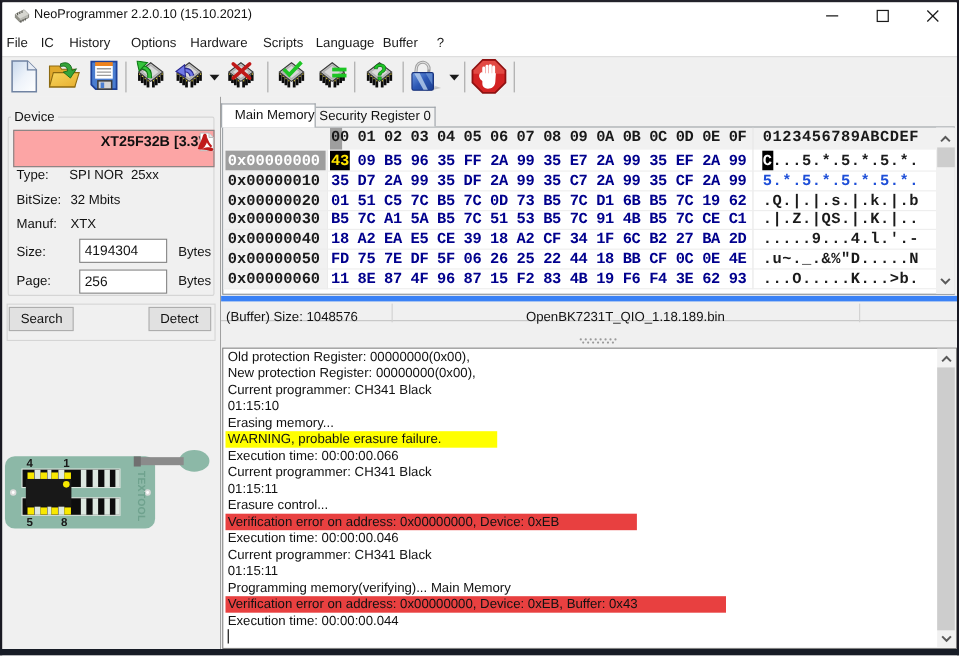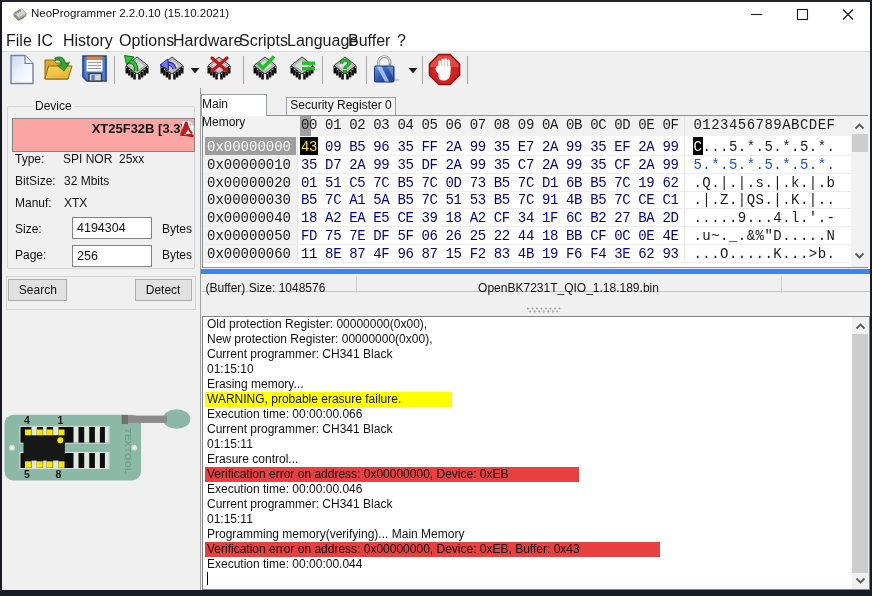--- a/index.html
+++ b/index.html
@@ -1,25 +1,25 @@
 <!DOCTYPE html>
 <html><head><meta charset="utf-8"><style>
 html,body{margin:0;padding:0}
 body{width:872px;height:596px;position:relative;background:#fff;font-family:"Liberation Sans",sans-serif;overflow:hidden;font-size:12px;color:#111}
 .abs{position:absolute}
-.mono{font-family:"Liberation Mono",monospace;font-weight:normal;white-space:pre}
+.mono{font-family:"Liberation Mono",monospace;font-weight:bold;white-space:pre}
 
 #frame{position:absolute;left:0;top:0;width:872px;height:596px;border-left:2px solid #191922;border-right:2px solid #191922;border-top:2px solid #23232b;box-sizing:border-box;pointer-events:none;z-index:50}
 #botband{position:absolute;left:0;top:590px;width:872px;height:6px;background:#171c26;z-index:50}
 
 #title{position:absolute;left:2px;top:2px;width:868px;height:28px;background:#fff}
 #menubar{position:absolute;left:2px;top:30px;width:868px;height:21px;background:#fff}
 #toolbar{position:absolute;left:2px;top:51px;width:868px;height:37px;background:#f0f0f0;border-top:1px solid #dcdcdc;box-sizing:border-box}
 #main{position:absolute;left:2px;top:88px;width:868px;height:502px;background:#f0f0f0}
-.menuitem{position:absolute;top:2px;font-size:16px;color:#1a1a1a}
+.menuitem{position:absolute;top:2px;font-size:12px;color:#1a1a1a}
 .sep{position:absolute;top:4px;width:1px;height:28px;background:#a6a6a6}
 .tbtn{position:absolute;top:3px}
 
 #lpanel{position:absolute;left:0;top:0;width:198px;height:502px;background:#f0f0f0}
 #ldiv{position:absolute;left:198px;top:0;width:1px;height:502px;background:#a0a0a0}
 
 #rpanel{position:absolute;left:199px;top:0;width:671px;height:502px;background:#f0f0f0}
 </style></head>
 <body>
 <div id="title">
@@ -188,21 +188,21 @@
       <rect x="19.4" y="6.5" width="2.7" height="10" rx="1.35"></rect>
       <path d="M10,13.5 C7.6,14.8 7.6,17.5 9.6,19.7 L10.5,20.6 L10.5,23 C10.5,26 12.5,27.6 15.5,27.6 C19.5,27.6 22,25.3 22.3,21.3 L22.8,13.5 Z"></path>
       <path d="M10.3,12.5 C7.2,13.5 6.8,16.8 8.9,19 L11.3,21.2 L13.4,17 Z"></path>
     </g>
   </svg>
   <div class="sep" style="left:465px"></div>
 </div>
 <div id="main">
   <div id="lpanel">
     <fieldset style="position:absolute;left:5px;top:11px;width:186px;height:168px;margin:0;padding:0;border:1px solid #d5d5d5;border-radius:2px">
-      <legend style="margin-left:24px;padding:0 3px;font-size:12px">Device</legend>
+      <legend style="margin-left:2px;padding:0 3px;font-size:12px">Device</legend>
     </fieldset>
     <div class="abs" style="left:9.5px;top:29.5px;width:183px;height:34px;background:#fca5a5;border:1px solid #828282;box-sizing:border-box;text-align:right;font-weight:bold;font-size:13px;line-height:19px">XT25F32B [3.3V]</div>
     <svg class="abs" style="left:177px;top:32px" width="17" height="18" viewBox="0 0 17 18">
       <path d="M3,1 H11 L15,5 V17 H3 Z" fill="#fff" stroke="#b5b5b5" stroke-width="0.8"></path>
       <path d="M11,1 V5 H15" fill="#e8e8e8" stroke="#b5b5b5" stroke-width="0.8"></path>
       <path d="M0.8,15.5 C1.8,11.5 4.8,6.5 5.6,3 C6,1 8.6,1 9,3.2 C9.5,6.5 7.8,11 5.2,15 C8.5,13.8 12,13.3 14,14.5 C16.2,15.8 14.2,18 11.2,17 C8.2,16 4,16.5 0.8,15.5 Z" fill="#c01a1a"></path>
         <path d="M5.5,14 C7.2,11.5 8.4,9 9,7 C9.9,9.5 11.4,12 13.2,13.5" fill="none" stroke="#c01a1a" stroke-width="2"></path>
     </svg>
     <span class="abs" style="left:13px;top:63.5px">Type:</span>
       <span class="abs" style="left:61px;top:63.5px">SPI NOR&nbsp; 25xx</span>
@@ -263,21 +263,21 @@
       <circle cx="10" cy="42.7" r="2.9" fill="#dbdbdb"></circle>
         <circle cx="10" cy="42.7" r="1.3" fill="#ffffff"></circle>
       <circle cx="132.2" cy="42.7" r="2.9" fill="#dbdbdb"></circle>
         <circle cx="132.2" cy="42.7" r="1.3" fill="#ffffff"></circle>
       <text x="121" y="25" font-size="9.5" font-weight="bold" fill="#6fa28e" letter-spacing="0.2" transform="rotate(90 123 25)">TEXTOOL</text>
     </svg>
   </div>
   <div id="ldiv"></div>
   <div id="rpanel">
     <div class="abs" style="left:0.5px;top:27px;width:666.5px;height:152.5px;border:1px solid #898f94;border-top:1px solid #898f94;box-sizing:border-box;background:#fff"></div>
-    <div class="abs" style="left:0px;top:6px;width:66px;height:22px;background:#fff;border:1px solid #9aa0a6;border-bottom:none;box-sizing:border-box;text-align:left;line-height:18px;z-index:3">Main Memory</div>
+    <div class="abs" style="left:0px;top:6px;width:86px;height:22px;background:#fff;border:1px solid #9aa0a6;border-bottom:none;box-sizing:border-box;text-align:right;line-height:18px;z-index:3">Main Memory</div>
     <div class="abs" style="left:85px;top:9px;width:110px;height:18px;background:#f3f3f3;border:1px solid #9aa0a6;border-bottom:none;box-sizing:border-box;text-align:center;line-height:15px;z-index:2">Security Register 0</div>
 
     <div class="abs" style="left:1.5px;top:28px;width:665px;height:150.5px;overflow:hidden">
       <div class="abs" style="left:0;top:0;width:665px;height:20px;background:#f1f1f1"></div>
       <div class="abs" style="left:0;top:20px;width:94px;height:126.5px;background:#f1f1f1"></div>
       <div class="abs" style="left:648.5px;top:0;width:16.5px;height:150.5px;background:#f1f1f1"></div>
       <div class="abs" style="left:94px;top:20px;width:1px;height:126.5px;background:#e6e6e6"></div>
       <div class="abs" style="left:481.5px;top:0px;width:1px;height:146.5px;background:#e6e6e6"></div>
       <div class="abs" style="left:97.5px;top:0;width:10.5px;height:20px;background:#9e9e9e"></div>
       <div class="mono abs" style="left:98.5px;top:0.8px;font-size:14px;letter-spacing:-0.37px;color:#1a1a1a">00 01 02 03 04 05 06 07 08 09 0A 0B 0C 0D 0E 0F</div>

